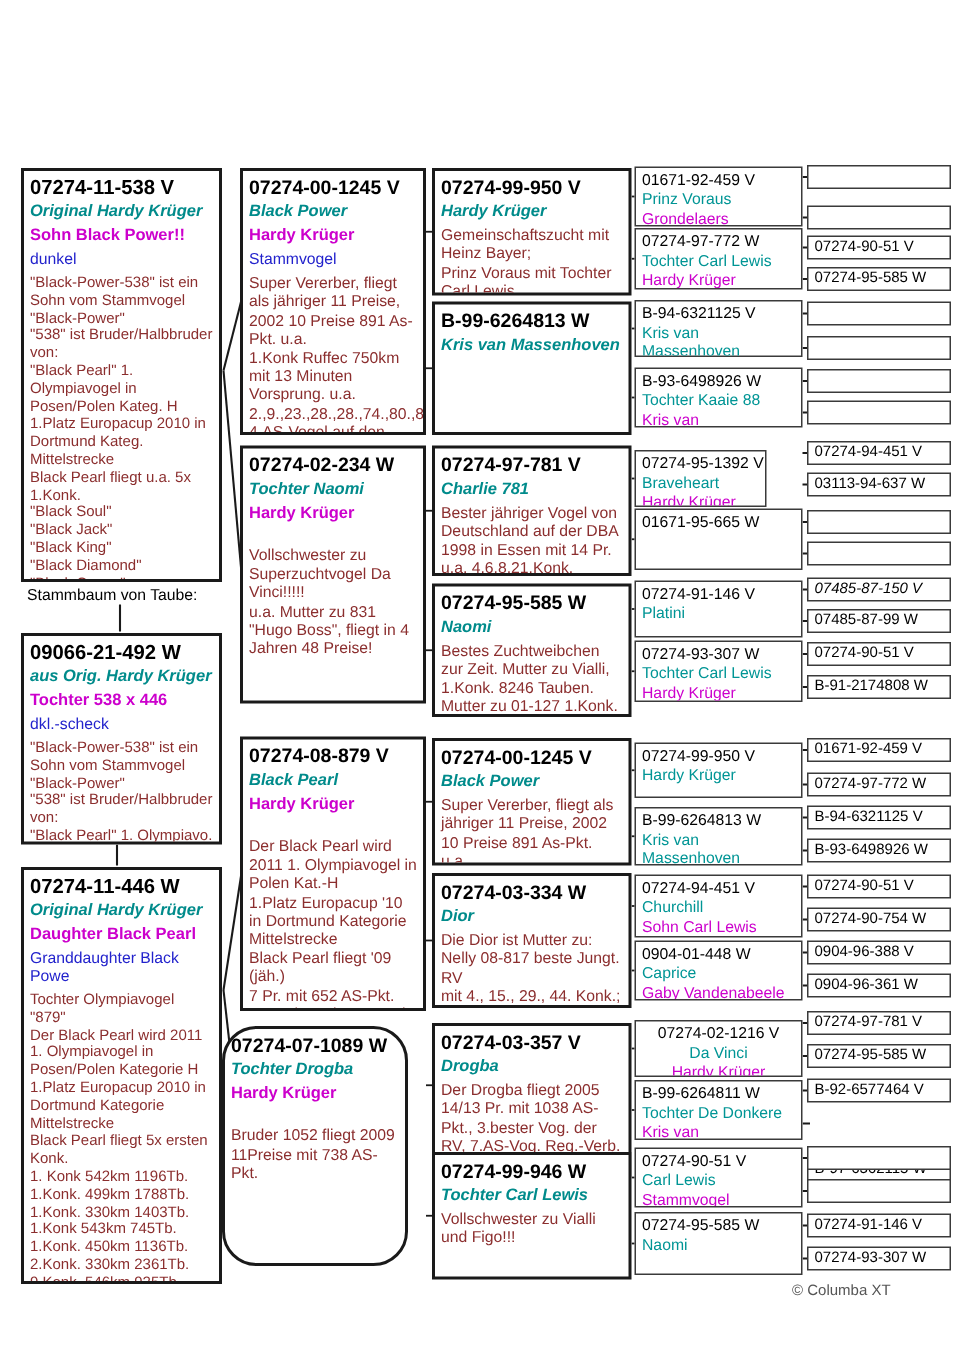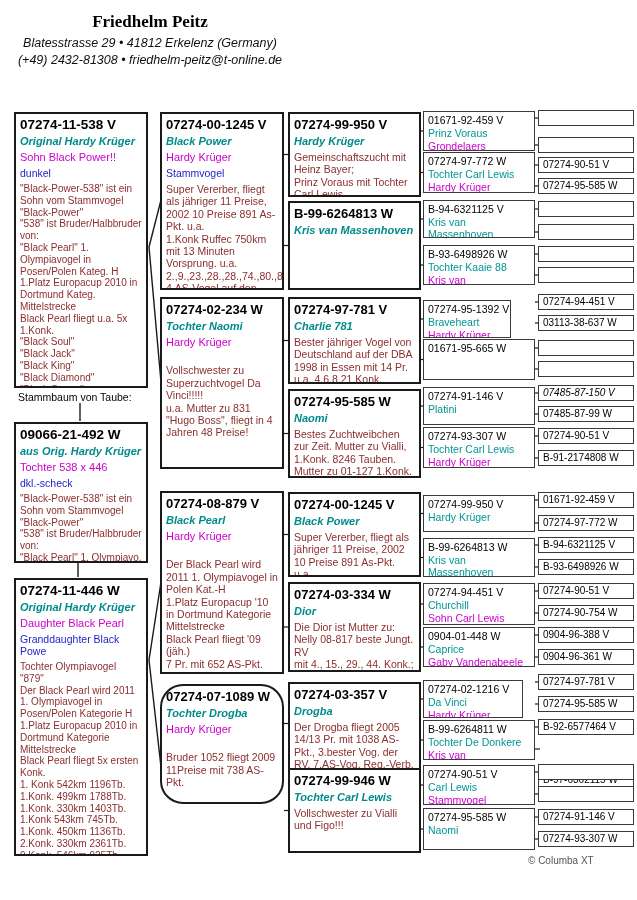--- a/index.html
+++ b/index.html
@@ -13,35 +13,30 @@
   svg.conn{position:absolute;left:0;top:0;}
   .pbox{position:absolute;box-sizing:border-box;background:#fff;border:2px solid #1a1a1a;
         padding:2px 4px;overflow:hidden;}
   .pbox.c4,.pbox.c5{border:1.5px solid #3a3a3a;padding:1px 4px;}
   .bid{font-weight:bold;font-size:13px;color:#000;margin:1px 0 3px 0;white-space:nowrap;}
   .c1 .bid{font-size:13.5px;}
   .c4 .bid{font-weight:normal;font-size:10.5px;margin:1px 0 1px 0;}
   .c5 .bid{font-weight:normal;font-size:10px;margin:0;}
   .bname{color:#008b8b;font-style:italic;font-weight:bold;font-size:11px;margin:0 0 4px 0;}
   .c4 .bname{font-style:normal;font-weight:normal;font-size:10.5px;margin:0 0 1px 0;color:#009595;}
-  .bl2{color:#cc00cc;font-weight:normal;font-size:11px;margin:0 0 4px 0;}
+  .bl2{color:#cc00cc;font-weight:bold;font-size:11px;margin:0 0 4px 0;}
   .c4 .bl2{font-weight:normal;font-size:10.5px;margin:0;}
   .bl3{color:#2222cc;font-size:10.5px;margin:0 0 4px 0;}
   .bbody{color:#8b2e2e;font-size:10.5px;line-height:12.4px;white-space:pre-line;}
   .c1 .bbody{font-size:10px;line-height:11.8px;}
 </style>
 </head>
 <body>
 
 <div class="page">
-  <div class="hdr">
-    <div class="hname">Friedhelm Peitz</div>
-    <div class="hline">Blatesstrasse 29 • 41812 Erkelenz (Germany)</div>
-    <div class="hline">(+49) 2432-81308 • friedhelm-peitz@t-online.de</div>
-  </div>
 
   <svg class="conn" width="637" height="900" id="connsvg">
       <line x1="149" y1="247" x2="161" y2="200" stroke="#1a1a1a" stroke-width="1.4"></line>
       <line x1="149" y1="247" x2="161" y2="382" stroke="#1a1a1a" stroke-width="1.4"></line>
       <line x1="149" y1="660" x2="161" y2="582" stroke="#1a1a1a" stroke-width="1.4"></line>
       <line x1="149" y1="660" x2="161" y2="767" stroke="#1a1a1a" stroke-width="1.4"></line>
       <line x1="80" y1="403" x2="80" y2="421" stroke="#1a1a1a" stroke-width="1.4"></line>
       <line x1="78" y1="563" x2="78" y2="577" stroke="#1a1a1a" stroke-width="1.4"></line>
       <line x1="284" y1="154.5" x2="290" y2="154.5" stroke="#1a1a1a" stroke-width="1.2"></line>
       <line x1="284" y1="245.5" x2="290" y2="245.5" stroke="#1a1a1a" stroke-width="1.2"></line>
@@ -171,21 +166,21 @@
         <div class="bid">07274-08-879 V</div>
         <div class="bname">Black Pearl</div>
         <div class="bl2">Hardy Krüger</div>
         <div class="bbody">
 Der Black Pearl wird 2011 1. Olympiavogel in Polen Kat.-H
 1.Platz Europacup '10 in Dortmund Kategorie Mittelstrecke
 Black Pearl fliegt '09 (jäh.)
 7 Pr. mit 652 AS-Pkt.
 1. Konk 542km 1196Tb.</div>
       </div>
-      <div class="pbox c2" style="left: 160px; top: 684px; width: 124px; height: 120px; border-radius: 23px;">
+      <div class="pbox c2" style="left: 148px; top: 684px; width: 124px; height: 160px; border-radius: 23px;">
         <div class="bid">07274-07-1089 W</div>
         <div class="bname">Tochter Drogba</div>
         <div class="bl2">Hardy Krüger</div>
         <div class="bbody">
 Bruder 1052 fliegt 2009
 11Preise mit 738 AS-Pkt.</div>
       </div>
       <div class="pbox c3" style="left: 288px; top: 112px; width: 133px; height: 85px;">
         <div class="bid">07274-99-950 V</div>
         <div class="bname">Hardy Krüger</div>
@@ -282,21 +277,21 @@
       <div class="pbox c4" style="left: 423px; top: 583px; width: 112px; height: 42px;">
         <div class="bid">07274-94-451 V</div>
         <div class="bname">Churchill</div>
         <div class="bl2">Sohn Carl Lewis</div>
       </div>
       <div class="pbox c4" style="left: 423px; top: 627px; width: 112px; height: 40px;">
         <div class="bid">0904-01-448 W</div>
         <div class="bname">Caprice</div>
         <div class="bl2">Gaby Vandenabeele</div>
       </div>
-      <div class="pbox c4" style="left: 423px; top: 680px; width: 100px; height: 38px;">
+      <div class="pbox c4" style="left: 423px; top: 680px; width: 112px; height: 38px; text-align: center;">
         <div class="bid">07274-02-1216 V</div>
         <div class="bname">Da Vinci</div>
         <div class="bl2">Hardy Krüger</div>
       </div>
       <div class="pbox c4" style="left: 423px; top: 720px; width: 112px; height: 40px;">
         <div class="bid">B-99-6264811 W</div>
         <div class="bname">Tochter De Donkere</div>
         <div class="bl2">Kris van Massenhoven</div>
       </div>
       <div class="pbox c4" style="left: 423px; top: 765px; width: 112px; height: 40px;">
@@ -317,21 +312,21 @@
         <div class="bid">07274-95-585 W</div>
       </div>
       <div class="pbox c5" style="left: 538px; top: 201px; width: 96px; height: 16px;"></div>
       <div class="pbox c5" style="left: 538px; top: 224px; width: 96px; height: 16px;"></div>
       <div class="pbox c5" style="left: 538px; top: 246px; width: 96px; height: 16px;"></div>
       <div class="pbox c5" style="left: 538px; top: 267px; width: 96px; height: 16px;"></div>
       <div class="pbox c5" style="left: 538px; top: 294px; width: 96px; height: 16px;">
         <div class="bid">07274-94-451 V</div>
       </div>
       <div class="pbox c5" style="left: 538px; top: 315px; width: 96px; height: 16px;">
-        <div class="bid">03113-38-637 W</div>
+        <div class="bid">03113-94-637 W</div>
       </div>
       <div class="pbox c5" style="left: 538px; top: 340px; width: 96px; height: 16px;"></div>
       <div class="pbox c5" style="left: 538px; top: 361px; width: 96px; height: 16px;"></div>
       <div class="pbox c5" style="left: 538px; top: 385px; width: 96px; height: 16px; font-style: italic;">
         <div class="bid">07485-87-150 V</div>
       </div>
       <div class="pbox c5" style="left: 538px; top: 406px; width: 96px; height: 16px;">
         <div class="bid">07485-87-99 W</div>
       </div>
       <div class="pbox c5" style="left: 538px; top: 428px; width: 96px; height: 16px;">

